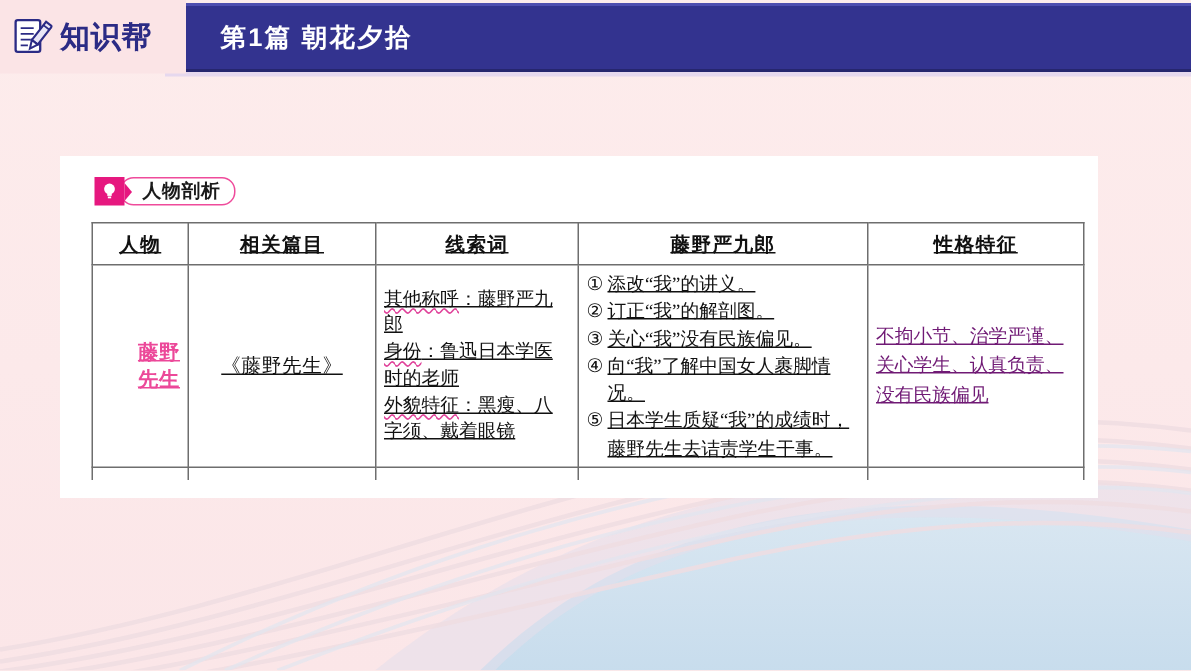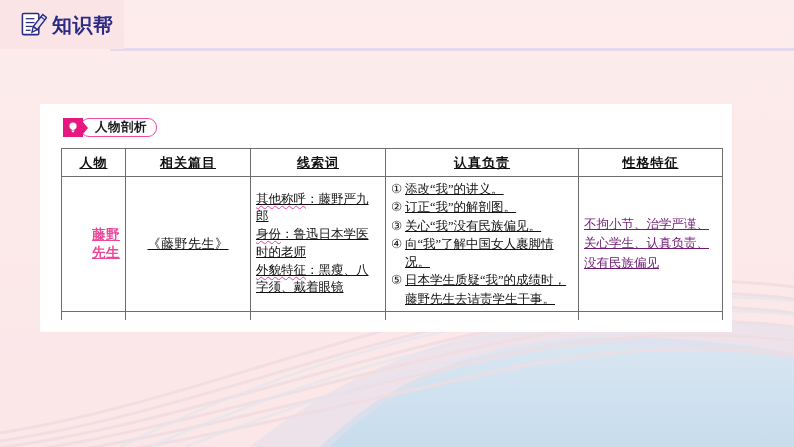--- a/index.html
+++ b/index.html
@@ -63,21 +63,21 @@
   }
   #logo-badge {
     position: absolute;
     left: 0;
     top: 0;
     width: 124px;
     height: 49px;
     background: #fbe4e6;
     display: flex;
     align-items: center;
-    padding-left: 20px;
+    padding-left: 8px;
     box-sizing: border-box;
   }
   #logo-icon {
     width: 27px;
     height: 27px;
     flex: 0 0 auto;
     margin-right: 5px;
   }
   #logo-text {
     color: #2b2b85;
@@ -283,20 +283,23 @@
     <g stroke="#e2e6ef" stroke-width="2.5" fill="none" opacity="0.7">
       <path d="M120,190 C260,120 430,62 640,44 C710,38 760,40 794,44"></path>
       <path d="M150,190 C290,128 450,74 650,58 C720,52 765,54 794,58"></path>
       <path d="M185,190 C320,138 470,88 660,72 C725,66 768,68 794,72"></path>
     </g>
   </svg>
 
   <div id="card"></div>
 
   <div id="header">
+    <div id="header-bar">
+      <span id="header-title">第1篇  朝花夕拾</span>
+    </div>
     <div id="header-underline"></div>
     <div id="logo-badge">
       <svg id="logo-icon" viewBox="0 0 28 28">
         <rect x="2.5" y="2.5" width="17" height="22" rx="1.5" fill="#ffffff" stroke="#2b2b85" stroke-width="1.6"></rect>
         <line x1="6" y1="8" x2="15" y2="8" stroke="#2b2b85" stroke-width="1.3"></line>
         <line x1="6" y1="12" x2="15" y2="12" stroke="#2b2b85" stroke-width="1.3"></line>
         <line x1="6" y1="16" x2="13" y2="16" stroke="#2b2b85" stroke-width="1.3"></line>
         <line x1="6" y1="20" x2="11" y2="20" stroke="#2b2b85" stroke-width="1.3"></line>
         <g transform="rotate(38 19 14)">
           <rect x="16.2" y="3" width="5.2" height="16" fill="#e9e6f6" stroke="#2b2b85" stroke-width="1.5"></rect>
@@ -328,21 +331,21 @@
         <col style="width:125px">
         <col style="width:135px">
         <col style="width:193px">
         <col style="width:144px">
       </colgroup>
       <thead>
         <tr>
           <th>人物</th>
           <th>相关篇目</th>
           <th>线索词</th>
-          <th>认真负责</th>
+          <th>藤野严九郎</th>
           <th>性格特征</th>
         </tr>
       </thead>
       <tbody>
         <tr>
           <td class="c-person">
             <span>藤野</span><br>
             <span>先生</span>
           </td>
           <td class="c-work">《藤野先生》</td>

